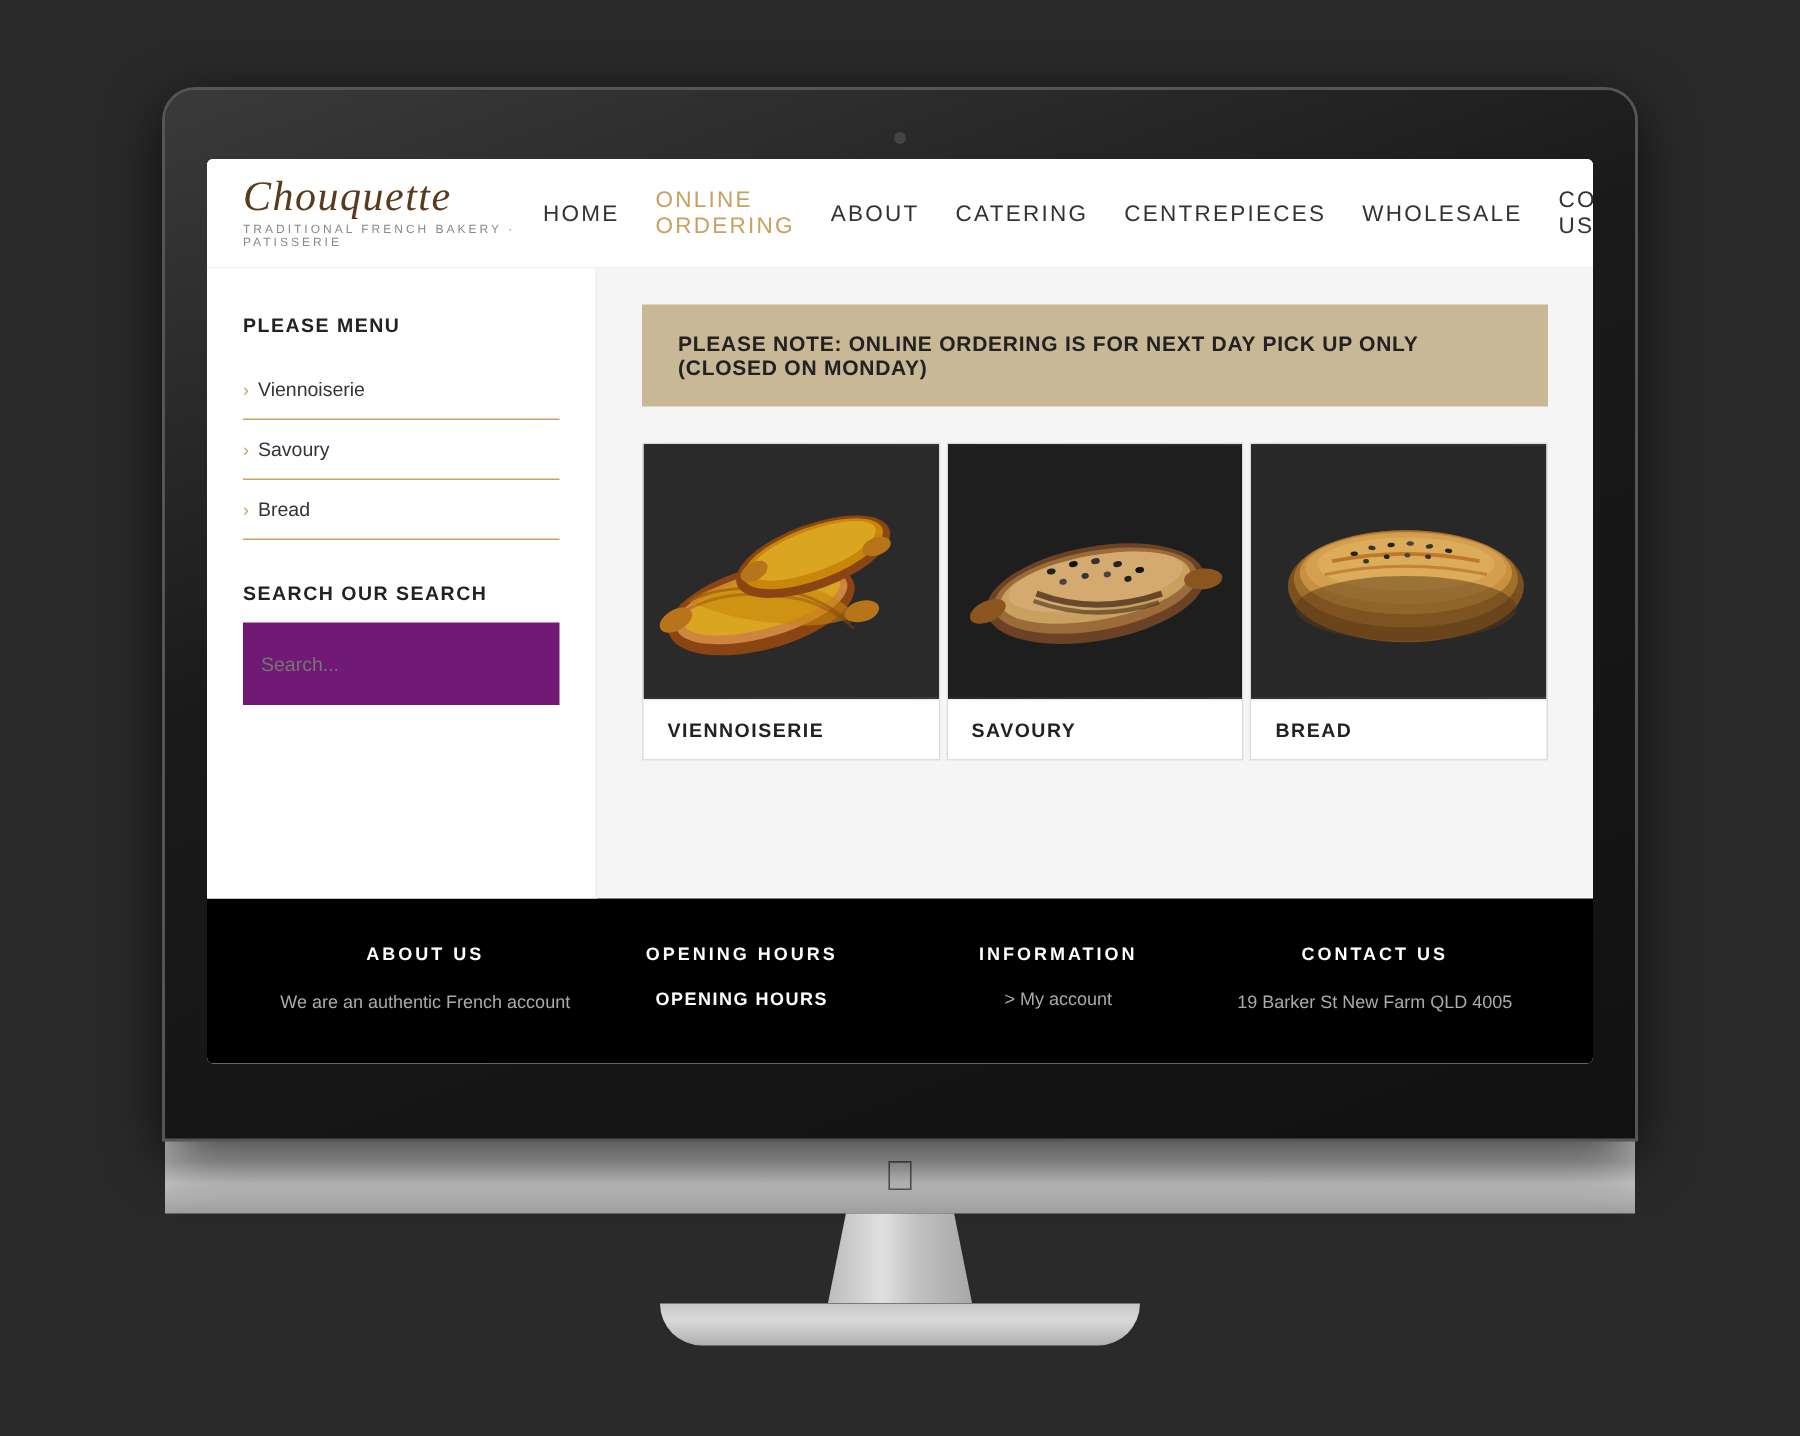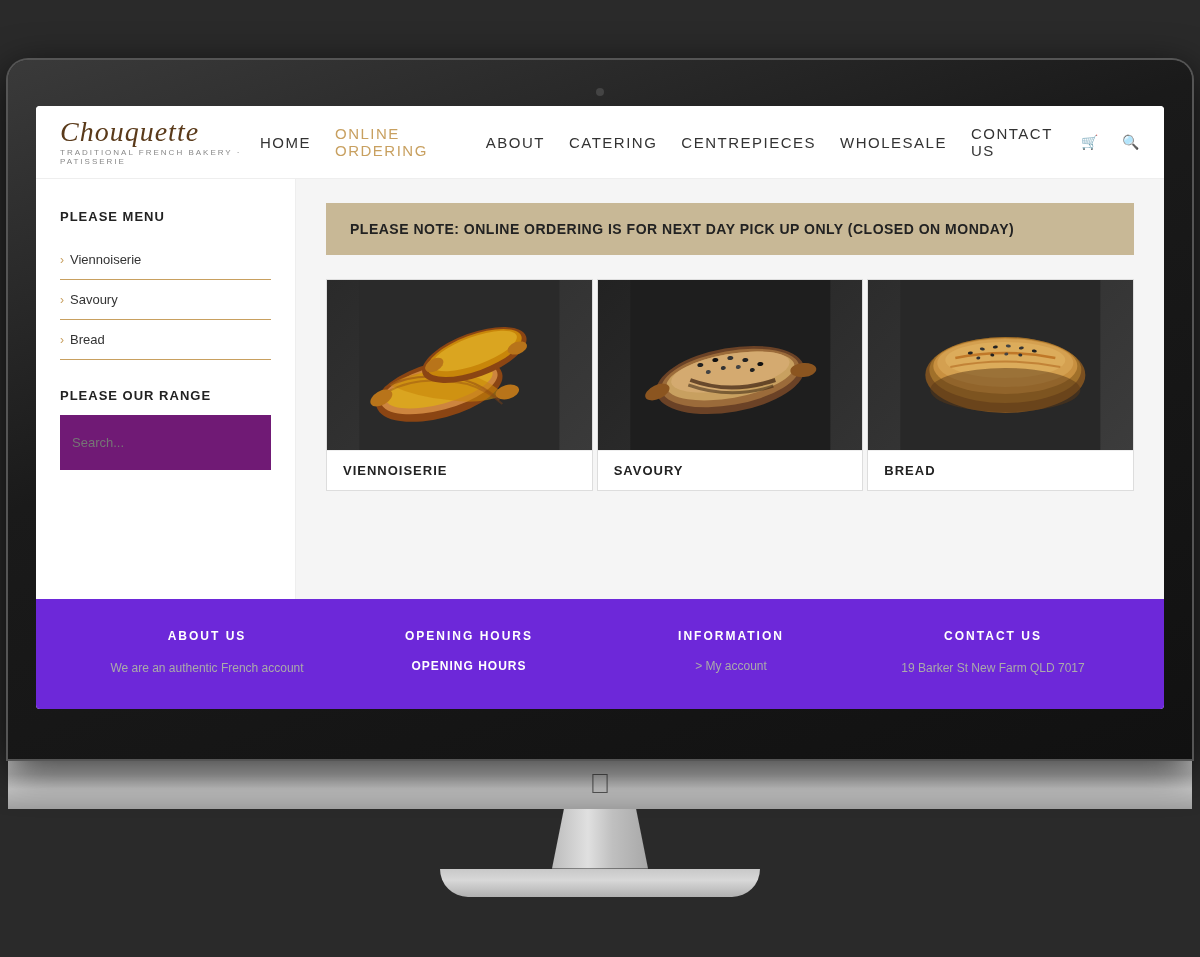--- a/index.html
+++ b/index.html
@@ -8,21 +8,21 @@
       display: flex;
       justify-content: center;
       align-items: center;
       min-height: 100vh;
       font-family: Arial, sans-serif;
     }
 
     
     .imac-wrapper {
       position: relative;
-      width: 1184px;
+      width: 980px;
     }
 
     .imac-screen-bezel {
       background: linear-gradient(160deg, #3a3a3a 0%, #1a1a1a 40%, #111 100%);
       border-radius: 20px 20px 0 0;
       padding: 28px 28px 50px 28px;
       box-shadow: 0 0 0 2px #555, 0 10px 40px rgba(0,0,0,0.8);
       position: relative;
     }
 
@@ -240,21 +240,21 @@
       font-size: 13px;
       font-weight: bold;
       letter-spacing: 1px;
       color: #222;
       text-transform: uppercase;
       border-top: 1px solid #eee;
     }
 
     
     .site-footer {
-      background: #6d28d9;
+      background: #000000;
       display: grid;
       grid-template-columns: repeat(4, 1fr);
       padding: 30px 40px;
     }
 
     .footer-section-title {
       font-size: 12px;
       font-weight: bold;
       letter-spacing: 2px;
       color: #fff;
@@ -332,21 +332,21 @@
           </div>
           <div class="sidebar-item">
             <span class="sidebar-chevron">›</span>
             <span>Savoury</span>
           </div>
           <div class="sidebar-item">
             <span class="sidebar-chevron">›</span>
             <span>Bread</span>
           </div>
 
-          <div class="search-section-title">PLEASE OUR RANGE</div>
+          <div class="search-section-title">SEARCH OUR SEARCH</div>
           <input class="search-input" type="text" placeholder="Search..." style="">
         </aside>
 
         <section class="content-area">
           <div class="notice-banner">
             <p class="notice-text">PLEASE NOTE:  ONLINE ORDERING IS FOR NEXT DAY PICK UP ONLY (CLOSED ON MONDAY)</p>
           </div>
 
           <div class="product-grid">
 
@@ -452,21 +452,21 @@
         <div class="footer-col">
           <div class="footer-section-title">OPENING HOURS</div>
           <a class="footer-link-bold">OPENING HOURS</a>
         </div>
         <div class="footer-col">
           <div class="footer-section-title">INFORMATION</div>
           <a class="footer-link">&gt; My account</a>
         </div>
         <div class="footer-col">
           <div class="footer-section-title">CONTACT US</div>
-          <p class="footer-text">19 Barker St New Farm QLD 7017</p>
+          <p class="footer-text">19 Barker St New Farm QLD 4005</p>
         </div>
       </footer>
 
     </div>
   </div>
 
   <div class="imac-chin">
     <span class="apple-logo"></span>
   </div>
   <div class="imac-stand-neck"></div>

